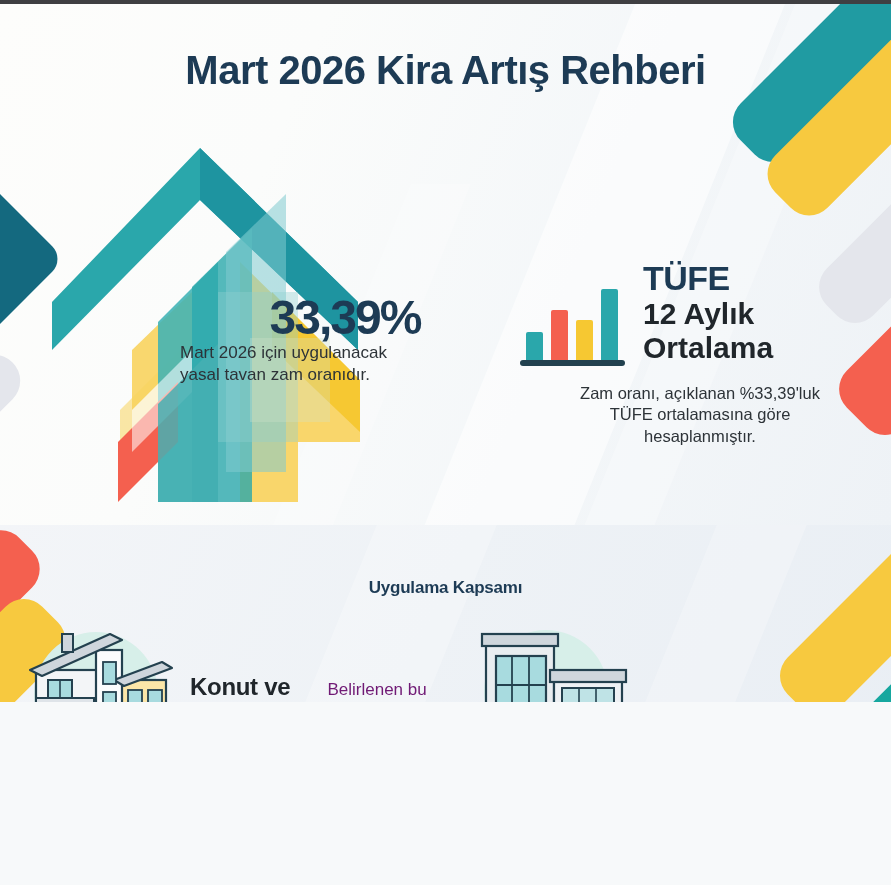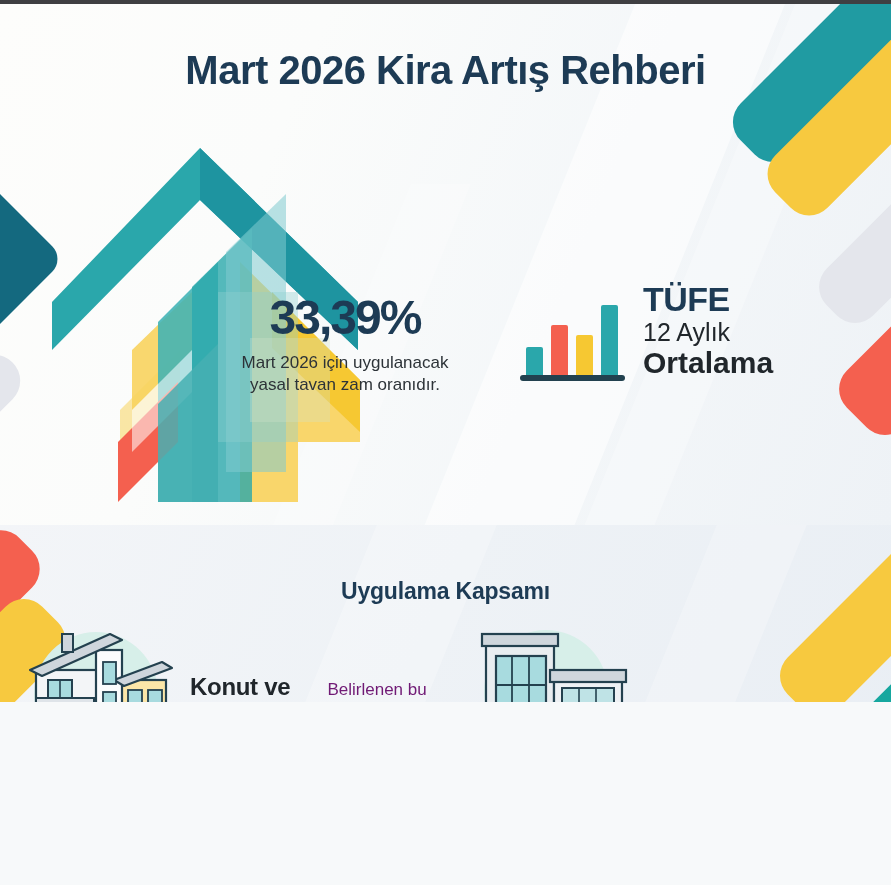--- a/index.html
+++ b/index.html
@@ -48,43 +48,43 @@
   .stat-block { position:absolute; left:180px; top:290px; width:330px; z-index:20; }
   .stat-pct {
     font-size:48px; font-weight:bold; color:#1d3b55; line-height:1;
     letter-spacing:-2px; text-align:center;
   }
   .stat-head {
     margin-top:18px; font-size:27px; font-weight:bold; color:#20262b;
     text-align:center; letter-spacing:-.3px;
   }
   .stat-sub {
-    margin-top:10px; font-size:17px; color:#2d3338; text-align:center;
+    font-size:17px; color:#2d3338; text-align:left;
     line-height:1.3;
   }
 
   
   .tufe-wrap { position:absolute; left:520px; top:258px; width:360px; z-index:20; }
-  .tufe-row { display:flex; align-items:flex-end; gap:18px;margin-top:21px; }
+  .tufe-row { display:flex; align-items:flex-end; gap:18px; }
   .chart { width:105px; height:95px; position:relative; }
   .bars { position:absolute; left:6px; bottom:9px; width:93px; height:80px;
           display:flex; align-items:flex-end; gap:8px; }
   .bar { width:17px; border-radius:2px 2px 0 0; }
   .baseline { position:absolute; left:0; bottom:3px; width:105px; height:6px;
               background:#22414f; border-radius:3px; }
   .tufe-text { padding-bottom:4px; }
   .tufe-title { font-size:34px; font-weight:bold; color:#1d3b55; line-height:.98; letter-spacing:-.5px; }
-  .tufe-l1 { font-size:25px; font-weight:normal; color:#20262b; line-height:1.12; margin-top:2px; }
+  .tufe-l1 { font-size:30px; font-weight:bold; color:#20262b; line-height:1.12; margin-top:2px; }
   .tufe-l2 { font-size:30px; font-weight:bold; color:#20262b; line-height:1.12; }
   .tufe-note { margin-top:14px; font-size:16.5px; color:#2d3338; text-align:center; line-height:1.32; }
 
   
   .section-title {
     position:absolute; left:0; top:578px; width:891px; text-align:center;
-    font-size:23px; font-weight:bold; color:#1d3b55; z-index:20; letter-spacing:-.2px;
+    font-size:17px; font-weight:bold; color:#1d3b55; z-index:20; letter-spacing:-.2px;
   }
   .cards { position:absolute; left:0; top:618px; width:891px; display:flex; z-index:20; }
   .card { flex:1; display:flex; align-items:center; }
   .card-art { width:190px; height:160px; }
   .card-head {
     margin-top:6px; font-size:24px; font-weight:bold; color:#20262b; letter-spacing:-.3px;
   }
   .card-sub { margin-top:7px; font-size:17px; color:#701a75; text-align:center; line-height:1.32; }
 </style>
 </head>
@@ -154,20 +154,25 @@
             <div class="bar" style="height:88%;background:#2aa7ab;"></div>
           </div>
           <div class="baseline"></div>
         </div>
         <div class="tufe-text">
           <div class="tufe-title">TÜFE</div>
           <div class="tufe-l1">12 Aylık</div>
           <div class="tufe-l2">Ortalama</div>
         </div>
       </div>
+      <div class="tufe-note">
+        <span>Zam oranı, açıklanan %33,39'luk</span><br>
+        <span>TÜFE ortalamasına göre</span><br>
+        <span>hesaplanmıştır.</span>
+      </div>
     </div>
   </div>
 
   <div class="panel-bottom">
 
     <div class="sheen" style="left:300px;top:-40px;width:120px;height:460px;opacity:.5;"></div>
     <div class="sheen" style="left:640px;top:-40px;width:90px;height:460px;opacity:.45;"></div>
 
     <div class="deco" style="left:-80px;top:-10px;width:70px;height:200px;background:#f4604f;transform:rotate(45deg);"></div>
     <div class="deco" style="left:-70px;top:55px;width:74px;height:235px;background:#f7c93f;transform:rotate(45deg);"></div>

